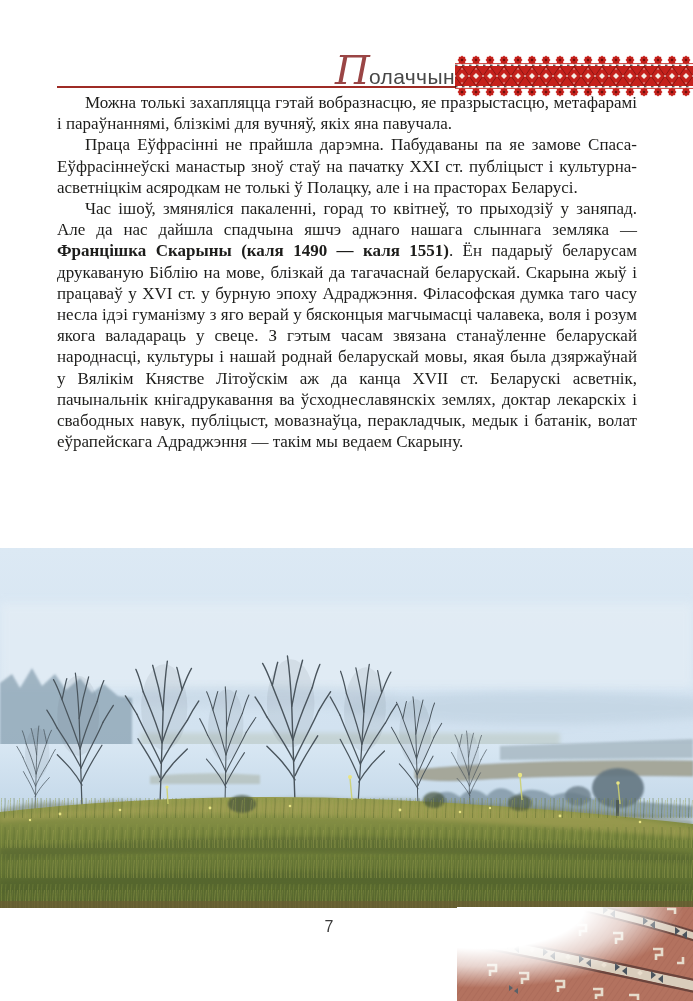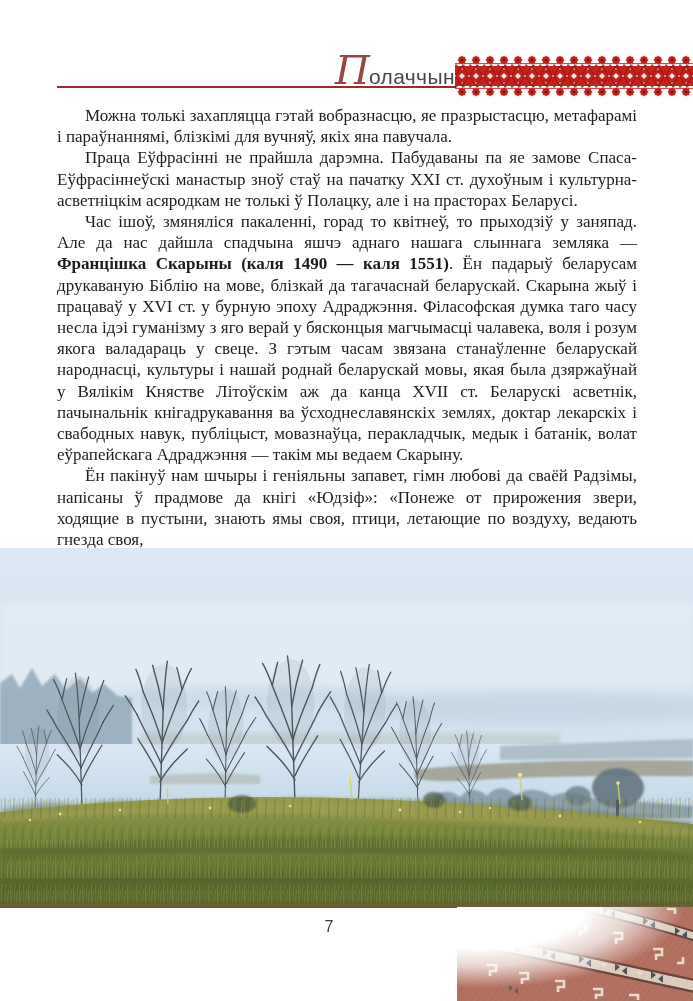--- a/index.html
+++ b/index.html
@@ -15,21 +15,21 @@
     font-family:"DejaVu Serif",serif;font-style:italic;font-weight:400;
     font-size:40px;line-height:40px;color:#9a4545;letter-spacing:-2px;margin-right:1px;
   }
   .title-rest{
     font-family:"Liberation Sans",sans-serif;font-size:21px;color:#474747;
     letter-spacing:.4px;font-stretch:condensed;
   }
   .header-ornament{position:absolute;left:455px;top:55px;width:238px;height:42px;}
   
   .article{
-    position:absolute;left:57px;top:105px;width:580px;
+    position:absolute;left:57px;top:92px;width:580px;
     font-size:17px;line-height:21.2px;color:#1d1d1b;text-align:justify;
   }
   .article p{margin:0;padding:0;text-indent:28px;}
   .person-emphasis{font-weight:bold;}
   
   .photo{position:absolute;left:0;top:548px;width:693px;height:360px;}
   .photo svg{display:block;}
   
   .page-number{
     position:absolute;left:0;top:918px;width:658px;text-align:center;
@@ -93,23 +93,22 @@
           <line x1="0" y1="8.6" x2="28" y2="8.6" stroke="#c5211c" stroke-width=".9"></line>
           <line x1="0" y1="33.4" x2="28" y2="33.4" stroke="#c5211c" stroke-width=".9"></line>
         </pattern>
       </defs>
       <rect width="238" height="42" fill="url(#emb-pat)"></rect>
     </svg>
   </div>
 
   <div class="article">
     <p><span>Можна толькі захапляцца гэтай вобразнасцю, яе празрыстасцю, метафарамі і параўнаннямі, блізкімі для вучняў, якіх яна павучала.</span></p>
-    <p><span>Праца Еўфрасінні не прайшла дарэмна. Пабудаваны па яе замове Спаса-Еўфрасіннеўскі манастыр зноў стаў на пачатку XXI ст. духоўным і культурна-асветніцкім асяродкам не толькі ў Полацку, але і на прасторах Беларусі.</span></p>
+    <p><span>Праца Еўфрасінні не прайшла дарэмна. Пабудаваны па яе замове Спаса-Еўфрасіннеўскі манастыр зноў стаў на пачатку XXI ст. публіцыст і культурна-асветніцкім асяродкам не толькі ў Полацку, але і на прасторах Беларусі.</span></p>
     <p><span>Час ішоў, змяняліся пакаленні, горад то квітнеў, то прыходзіў у заняпад. Але да нас дайшла спадчына яшчэ аднаго нашага слыннага земляка — </span><span class="person-emphasis">Францішка Скарыны (каля 1490 — каля 1551)</span><span>. Ён падарыў беларусам друкаваную Біблію на мове, блізкай да тагачаснай беларускай. Скарына жыў і працаваў у XVI ст. у бурную эпоху Адраджэння. Філасофская думка таго часу несла ідэі гуманізму з яго верай у бясконцыя магчымасці чалавека, воля і розум якога валадараць у свеце. З гэтым часам звязана станаўленне беларускай народнасці, культуры і нашай роднай беларускай мовы, якая была дзяржаўнай у Вялікім Княстве Літоўскім аж да канца XVII ст. Беларускі асветнік, пачынальнік кнігадрукавання ва ўсходнеславянскіх землях, доктар лекарскіх і свабодных навук, публіцыст, мовазнаўца, перакладчык, медык і батанік, волат еўрапейскага Адраджэння — такім мы ведаем Скарыну.</span></p>
-    <p><span>Ён пакінуў нам шчыры і геніяльны запавет, гімн любові да сваёй Радзімы, напісаны ў прадмове да кнігі «Юдзіф»: «Понеже от прирожения звери, ходящие в пустыни, знають ямы своя, птици, летающие по воздуху, ведають гнезда своя,</span></p>
   </div>
 
   <div class="photo">
     <svg width="693" height="360" viewBox="0 0 693 360">
       <defs>
         <linearGradient id="ph-sky" x1="0" y1="0" x2="0" y2="1">
           <stop offset="0" stop-color="#dce9f4"></stop>
           <stop offset=".5" stop-color="#d2e2f0"></stop>
           <stop offset="1" stop-color="#c9dcea"></stop>
         </linearGradient>

